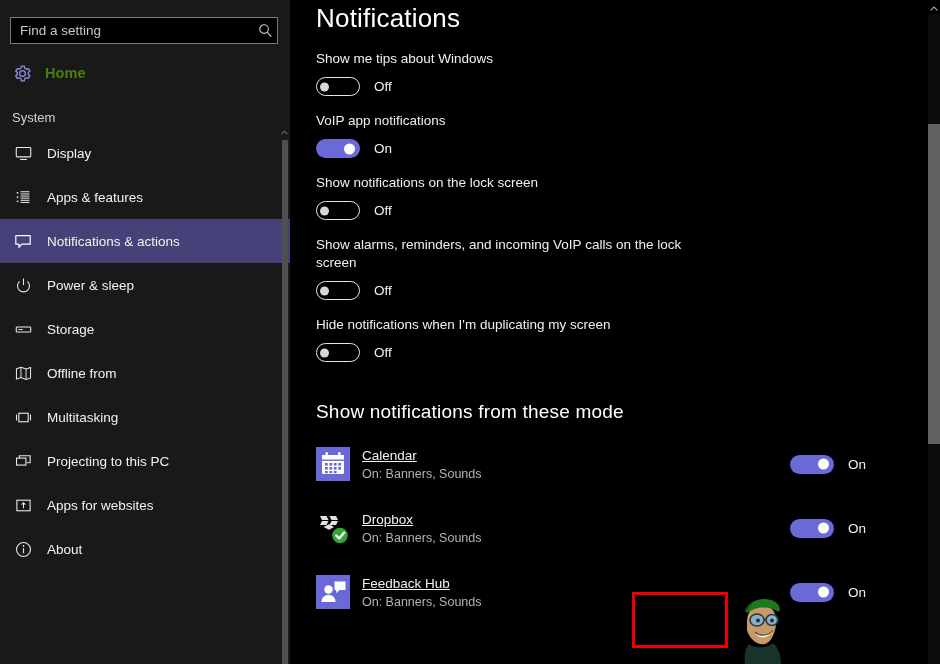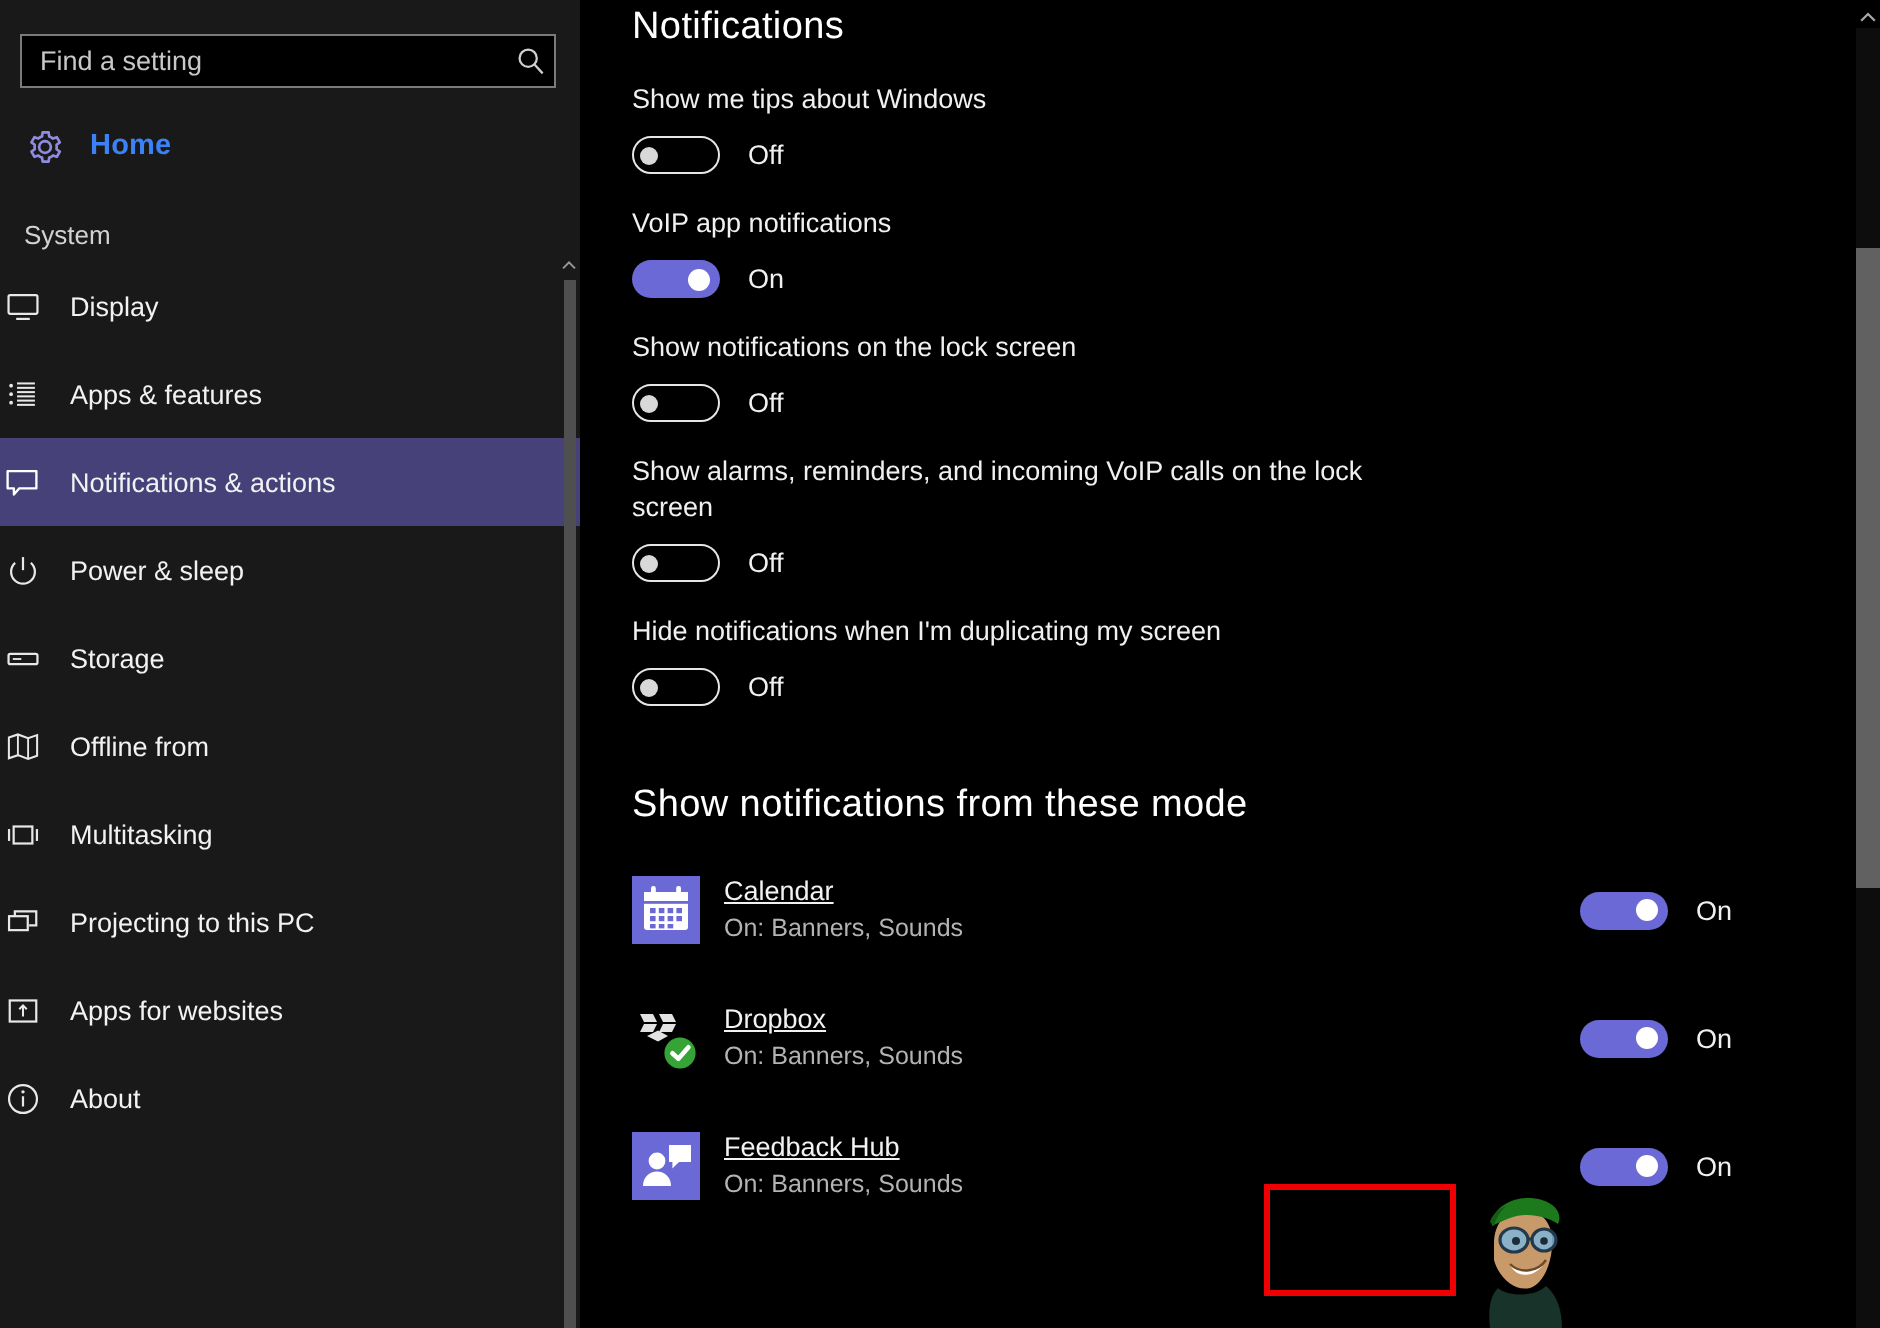--- a/index.html
+++ b/index.html
@@ -71,38 +71,38 @@
   }
   .home-icon {
     width: 22px; height: 22px;
     flex: 0 0 22px;
     display: flex; align-items: center; justify-content: center;
     margin-right: 12px;
   }
   .home-label {
     font-size: 14.5px;
     font-weight: bold;
-    color: #3b82f6;
+    color: #4d7c0f;
     letter-spacing: .1px;
   }
 
   .section-head {
     font-size: 13px;
     color: #d2d2d2;
     padding-left: 12px;
     margin-top: 22px;
     margin-bottom: 6px;
   }
 
   .nav-list { margin-top: 0; }
   .nav-item {
     display: flex;
     align-items: center;
     height: 44px;
-    padding-left: 0;
+    padding-left: 12px;
     cursor: default;
     box-sizing: border-box;
   }
   .nav-item.selected { background: #464178; }
   .nav-icon {
     width: 22px; height: 22px;
     flex: 0 0 22px;
     display: flex; align-items: center; justify-content: center;
     margin-right: 13px;
   }
@@ -135,21 +135,21 @@
   .main {
     flex: 1 1 auto;
     height: 664px;
     background: #000000;
     position: relative;
     overflow: hidden;
     padding-left: 26px;
     box-sizing: border-box;
   }
   .page-title {
-    font-size: 19px;
+    font-size: 26px;
     color: #ffffff;
     margin: 3px 0 0 0;
     font-weight: normal;
     letter-spacing: .2px;
   }
   .setting-block { margin-top: 16px; }
   .setting-label {
     font-size: 13.5px;
     color: #f0f0f0;
     line-height: 18px;

